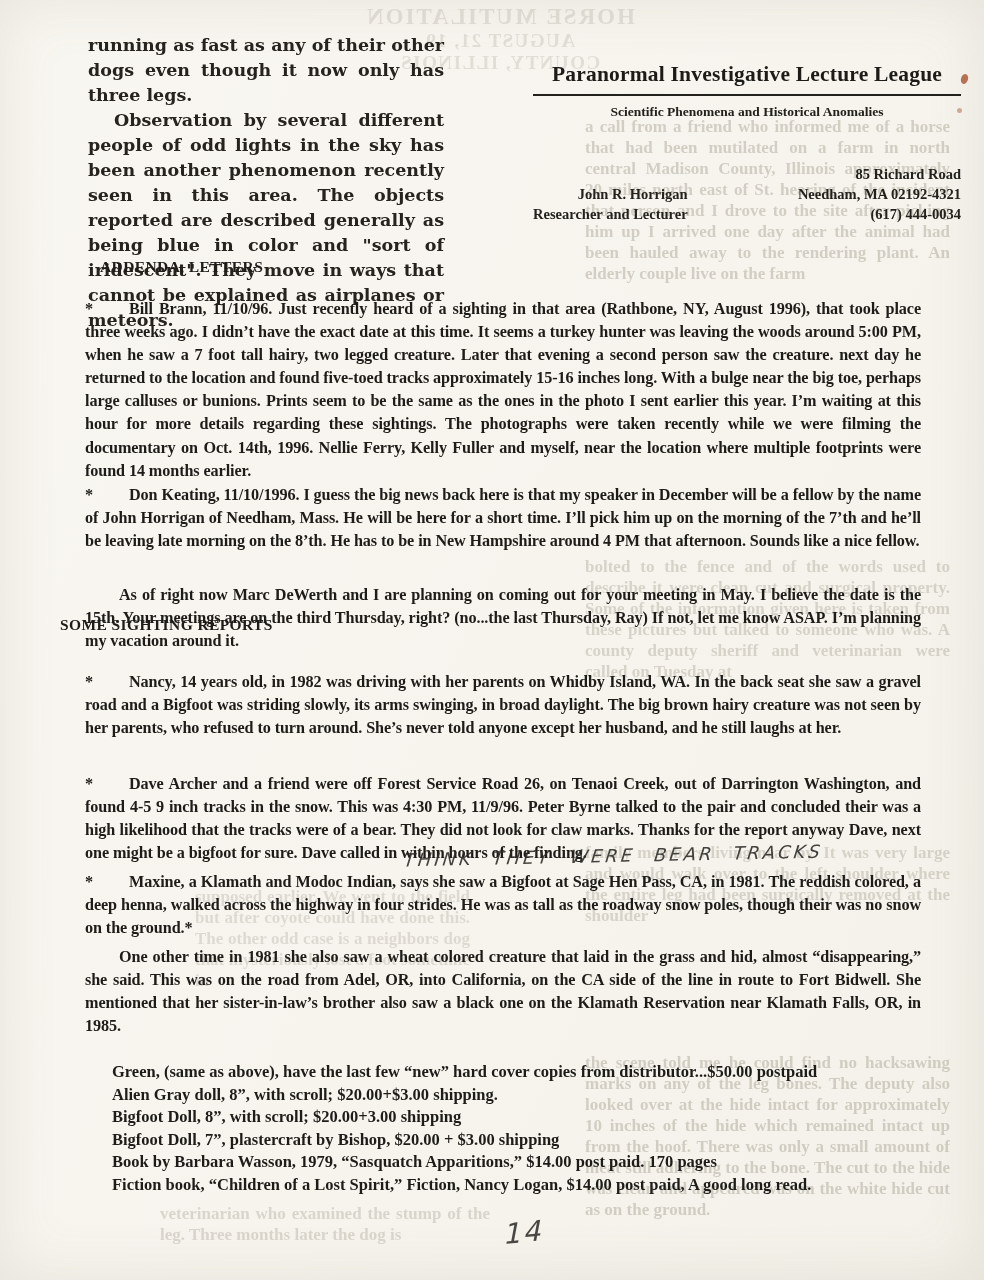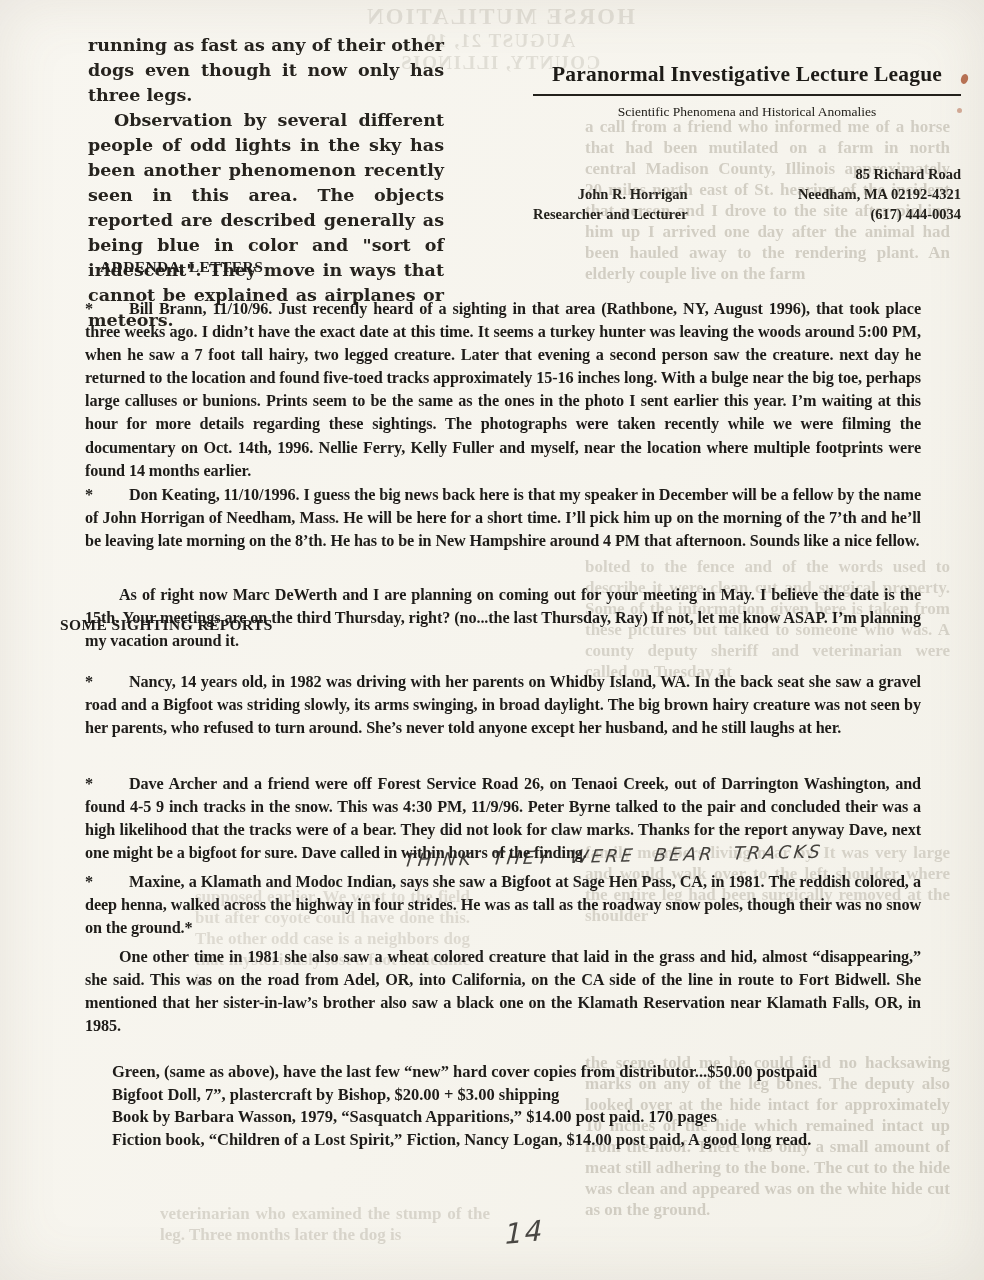--- a/index.html
+++ b/index.html
@@ -51,21 +51,21 @@
   }
   .col-left p{margin:0;}
   .col-left p.indent{text-indent:26px;}
   
   .letterhead{position:absolute;z-index:2;left:533px;top:62px;width:428px;}
   .lh-title{
     font-size:21.5px;font-weight:700;text-align:center;
     letter-spacing:.2px;color:#1d1b17;margin:0;
   }
   .lh-rule{border:0;border-top:2.5px solid #23211c;margin:7px 0 7px;}
-  .lh-subtitle{font-size:13.5px;font-weight:400;text-align:center;margin:8px;color:#23211c;}
+  .lh-subtitle{font-size:13.5px;font-weight:700;text-align:center;margin:8px;color:#23211c;}
   .lh-contact{display:flex;justify-content:space-between;margin-top:44px;
     font-size:14.5px;font-weight:700;line-height:20px;color:#23211c;}
   .lh-left{padding-top:20px;text-align:right;}
   .lh-right{text-align:right;}
   
   .sec-heading{
     position:absolute;z-index:2;margin:0;
     font-size:15.5px;font-weight:700;letter-spacing:.4px;color:#1e1c19;
   }
   #addenda-heading{left:100px;top:258px;}
@@ -164,20 +164,22 @@
   <p class="body-para" id="p-archer"><span class="bullet">*</span><span>Dave Archer and a friend were off Forest Service Road 26, on Tenaoi Creek, out of Darrington Washington, and found 4-5 9 inch tracks in the snow.  This was 4:30 PM, 11/9/96.  Peter Byrne talked to the pair and concluded their was a high likelihood that the tracks were of a bear.  They did not look for claw marks.  Thanks for the report anyway Dave, next one might be a bigfoot for sure.  Dave called in within hours of the finding.</span></p>
 
   <div class="handwriting" id="hand-note">THINK THEY WERE BEAR TRACKS</div>
 
   <p class="body-para" id="p-maxine"><span class="bullet">*</span><span>Maxine, a Klamath and Modoc Indian, says she saw a Bigfoot at Sage Hen Pass, CA, in 1981.  The reddish colored, a deep henna, walked across the highway in four strides.  He was as tall as the roadway snow poles, though their was no snow on the ground.*</span></p>
 
   <p class="body-para indent" id="p-onetime"><span>One other time in 1981 she also saw a wheat colored creature that laid in the grass and hid, almost “disappearing,” she said.  This was on the road from Adel, OR, into California, on the CA side of the line in route to Fort Bidwell.  She mentioned that her sister-in-law’s brother also saw a black one on the Klamath Reservation near Klamath Falls, OR, in 1985.</span></p>
 
   <div class="price-list">
     <div>Green, (same as above), have the last few “new” hard cover copies from distributor...$50.00 postpaid</div>
+    <div>Alien Gray doll, 8”, with scroll; $20.00+$3.00 shipping.</div>
+    <div>Bigfoot Doll, 8”, with scroll; $20.00+3.00 shipping</div>
     <div>Bigfoot Doll,  7”, plastercraft by Bishop, $20.00 + $3.00 shipping</div>
     <div>Book by Barbara Wasson,  1979, “Sasquatch Apparitions,” $14.00 post paid. 170 pages</div>
     <div>Fiction book, “Children of a Lost Spirit,” Fiction, Nancy Logan, $14.00 post paid, A good  long read.</div>
   </div>
 
   <div class="handwriting" id="page-number">14</div>
 
 </div>
 
 </body></html>

